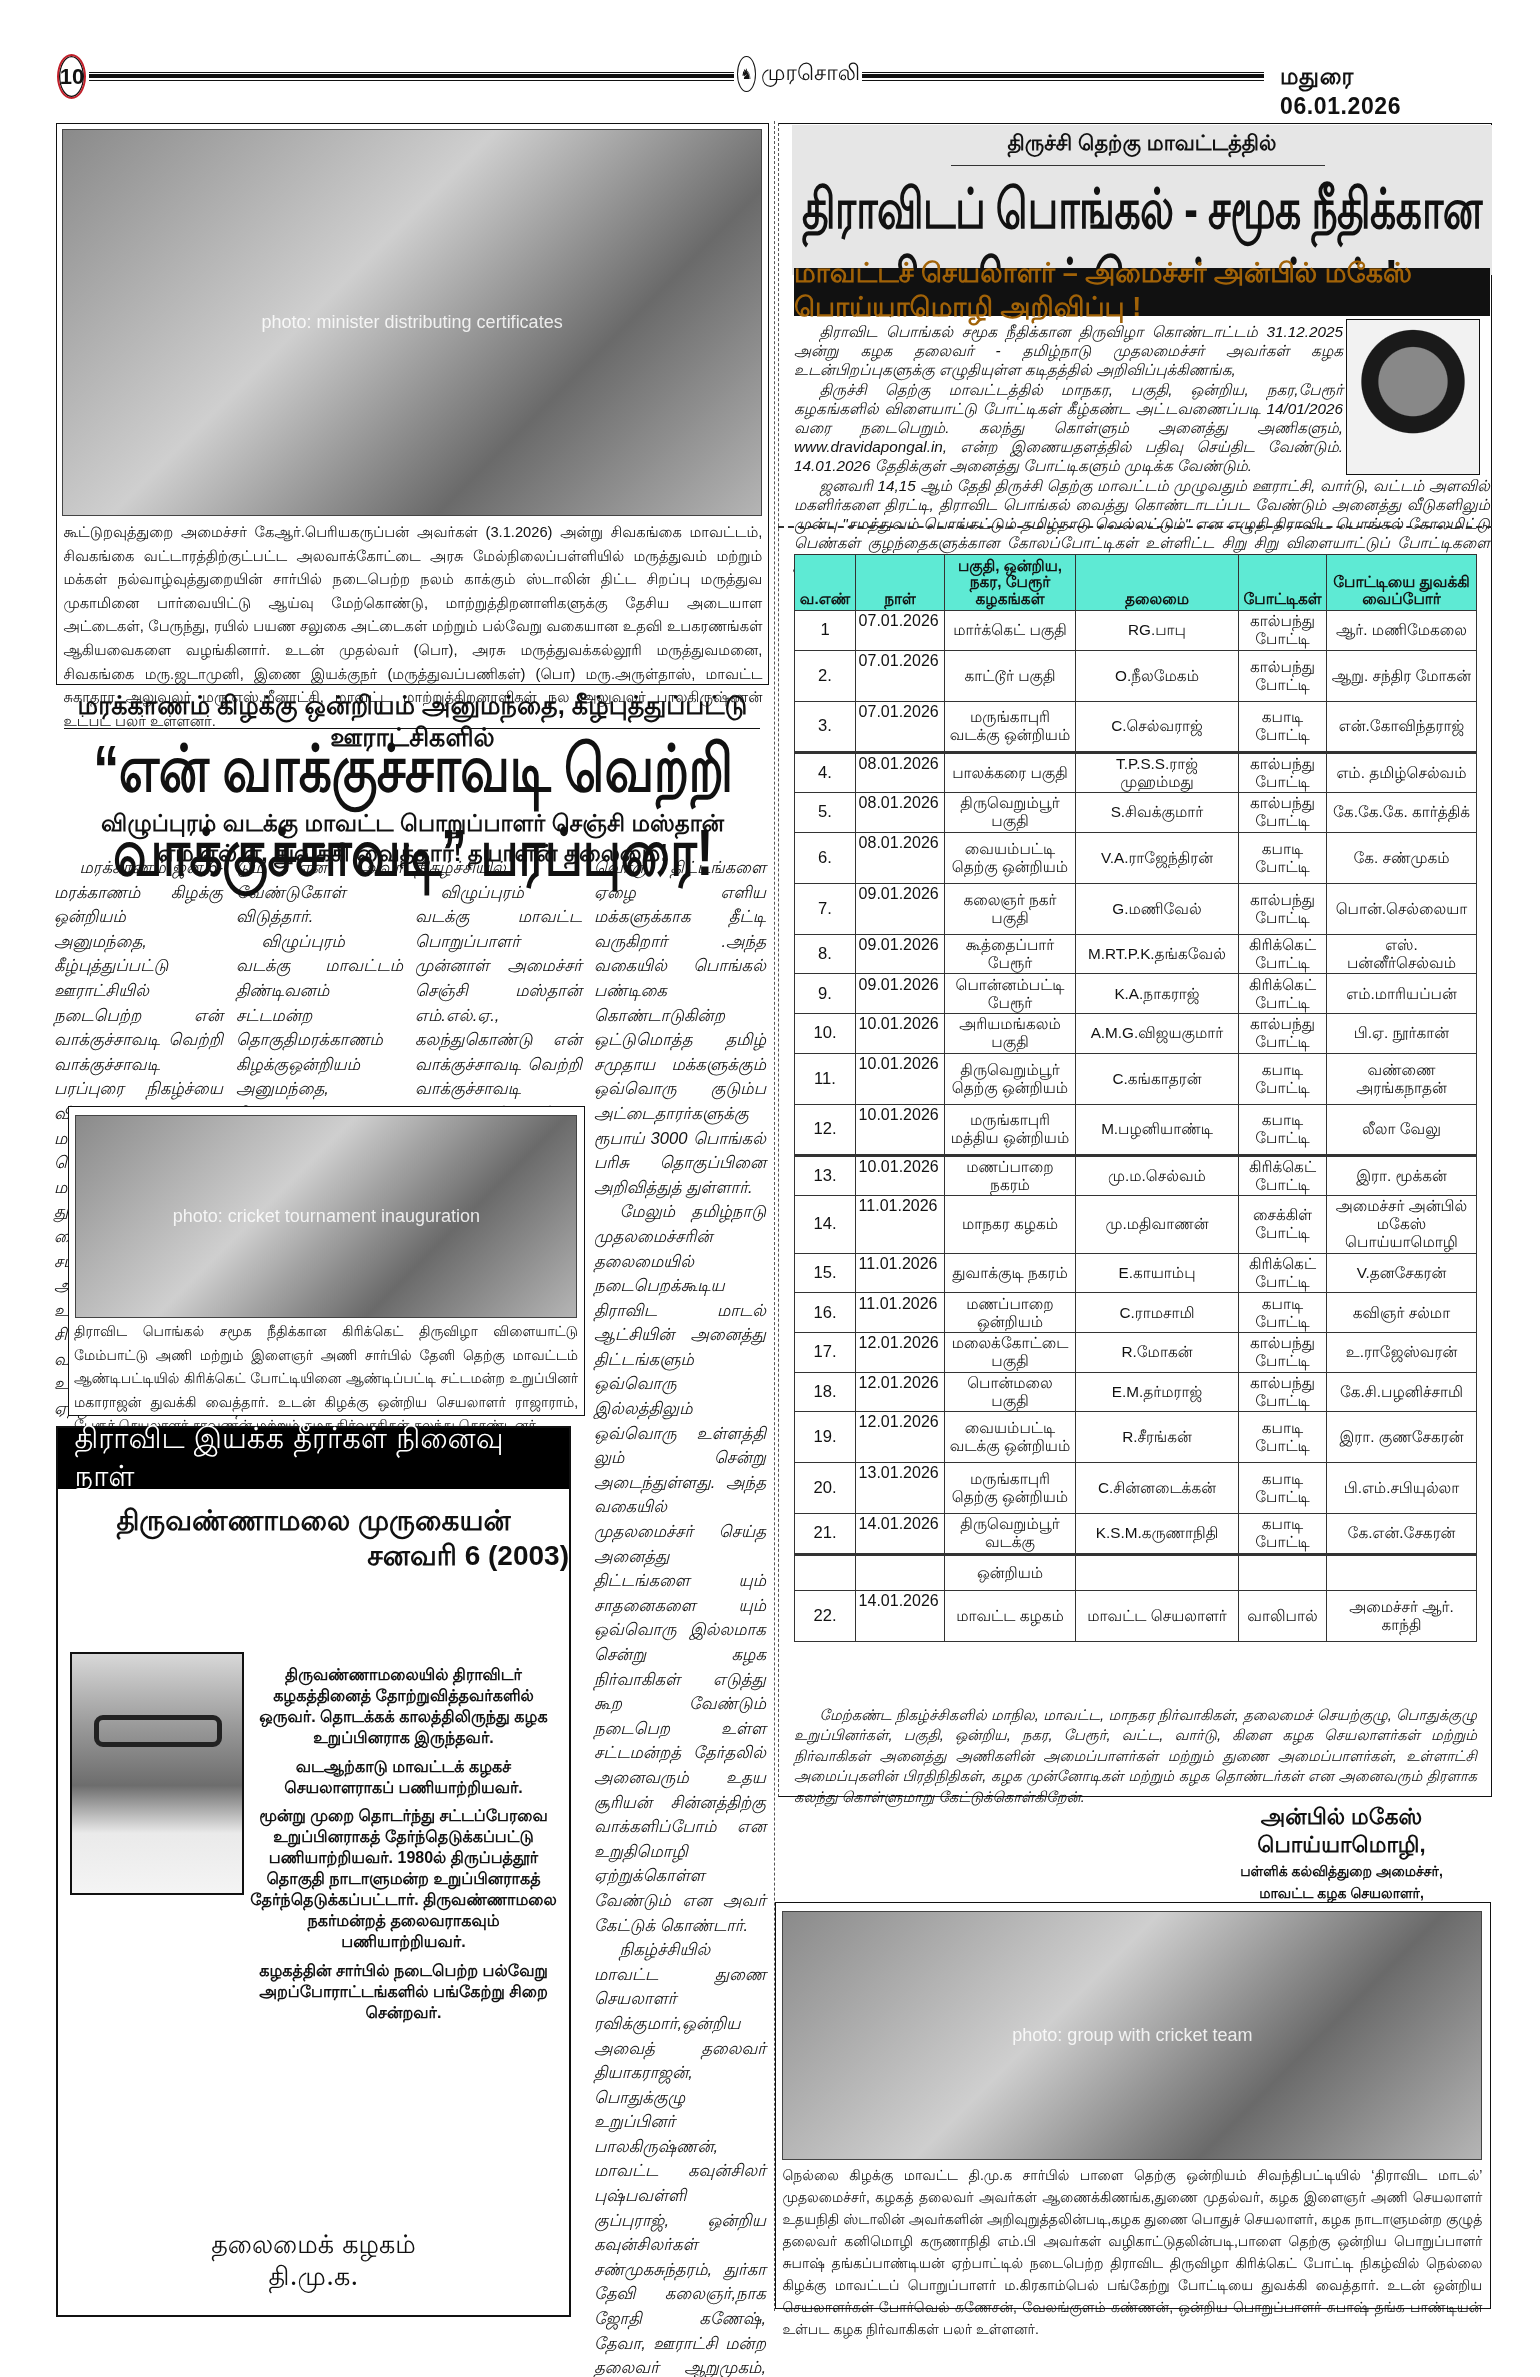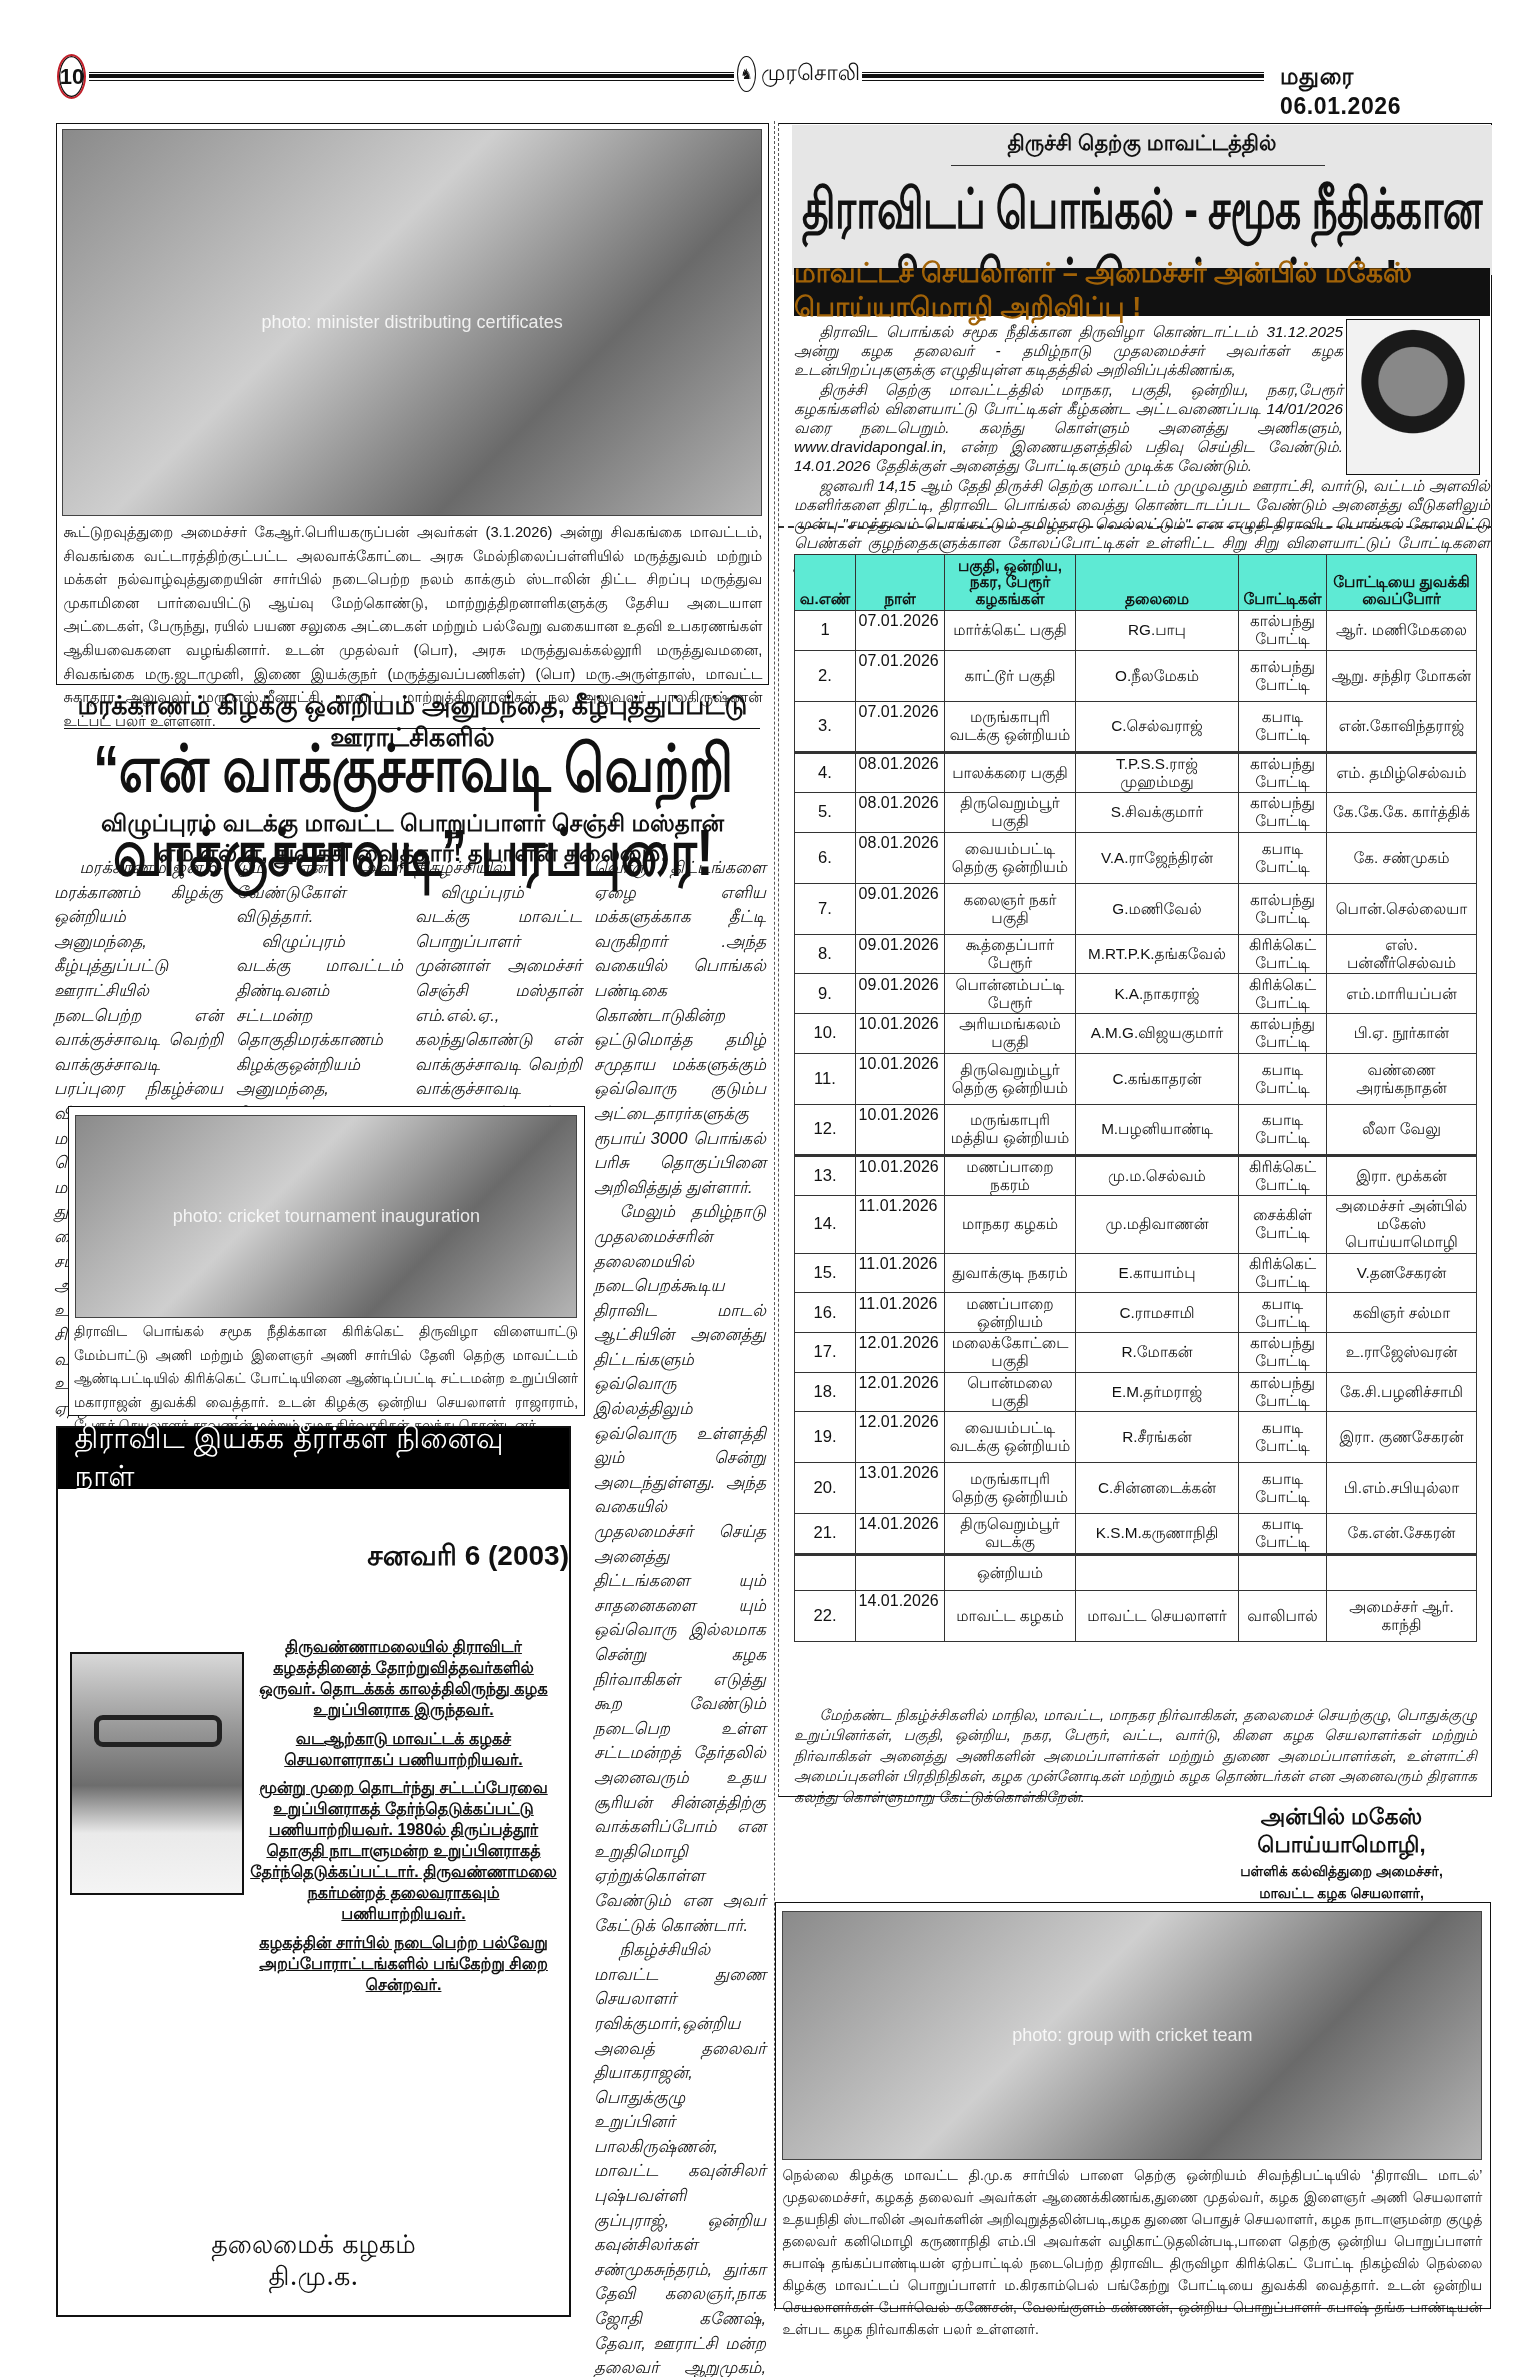--- a/index.html
+++ b/index.html
@@ -47,21 +47,21 @@
   #mid-photo { left: 6.4px; top: 7.7px; width: 502px; height: 203px; }
   #mid-caption { position: absolute; left: 5.1px; top: 213px; width: 504px; font-size: 14px; line-height: 23.6px; }
 
   
   #mem-box { left: 56px; top: 1426px; width: 515px; height: 891px; border-width: 2.6px; }
   #mem-banner { position: absolute; left: 0; top: 0; width: 100%; height: 61px; background: #000; color: #fff; font-size: 29px; display: flex; align-items: center; padding-left: 16.6px; font-family: "DejaVu Serif", serif; }
   #mem-name { position: absolute; left: 0; top: 77px; width: 100%; text-align: center; font-size: 28px; font-weight: bold; }
   #mem-date { position: absolute; left: 0; top: 112px; width: 100%; text-align: right; font-size: 28px; font-weight: bold; }
   #mem-photo { position: absolute; left: 11.5px; top: 224px; width: 174px; height: 243px; border: 2.6px solid #111; background: linear-gradient(180deg, #d8d8d8 0%, #9a9a9a 30%, #6d6d6d 55%, #eaeaea 75%, #f4f4f4 100%); }
   #mem-photo .glasses { position: absolute; left: 22.4px; top: 61px; width: 128px; height: 32px; border: 5.1px solid #222; border-radius: 9px; }
-  #mem-text { position: absolute; left: 189px; top: 208px; width: 313px; text-align: center; font-size: 16px; line-height: 21px; font-weight: bold; text-decoration: underline; }
+  #mem-text { position: absolute; left: 189px; top: 236px; width: 313px; text-align: center; font-size: 16px; line-height: 21px; font-weight: bold; }
   #mem-text p { margin-bottom: 7.7px; }
   #mem-sign1 { position: absolute; left: 0; top: 801px; width: 100%; text-align: center; font-size: 25.5px; font-family: "DejaVu Serif", serif; }
   #mem-sign2 { position: absolute; left: 0; top: 833px; width: 100%; text-align: center; font-size: 25.5px; font-family: "DejaVu Serif", serif; }
 
   
   #rt-outer { position: absolute; left: 778px; top: 123px; width: 714px; height: 1674px; border: 1.9px double #111; border-left: 1.9px dashed #555; }
   #rt-banner { position: absolute; left: 792px; top: 125px; width: 700px; height: 150px; background: #e6e6e6; }
   #rt-kicker { position: absolute; left: 792px; top: 131px; width: 700px; text-align: center; font-size: 21px; font-weight: bold; }
   #rt-kicker-rule { position: absolute; left: 951px; top: 165px; width: 374px; border-top: 1.9px solid #333; }
   #rt-head { position: absolute; left: 792px; top: 178px; width: 700px; text-align: center; font-size: 41px; font-weight: 900; transform: scaleY(1.35); transform-origin: top; letter-spacing: -0.6px; }
@@ -142,20 +142,21 @@
 
 <div class="box" id="mid-box">
   <div class="photo" id="mid-photo">
     <div class="label">photo: cricket tournament inauguration</div>
   </div>
   <div class="caption" id="mid-caption">திராவிட பொங்கல் சமூக நீதிக்கான கிரிக்கெட் திருவிழா விளையாட்டு மேம்பாட்டு அணி மற்றும் இளைஞர் அணி சார்பில் தேனி தெற்கு மாவட்டம் ஆண்டிபட்டியில் கிரிக்கெட் போட்டியினை ஆண்டிப்பட்டி சட்டமன்ற உறுப்பினர் மகாராஜன் துவக்கி வைத்தார். உடன் கிழக்கு ஒன்றிய செயலாளர் ராஜாராம், பேரூர் செயலாளர் சரவணன் மற்றும் கழக நிர்வாகிகள் கலந்து கொண்டனர்.</div>
 </div>
 
 <div class="box" id="mem-box">
   <div id="mem-banner">திராவிட இயக்க தீரர்கள் நினைவு நாள்</div>
+  <div id="mem-name">திருவண்ணாமலை முருகையன்</div>
   <div id="mem-date">சனவரி   6 (2003)</div>
   <div id="mem-photo">
     <div class="glasses"></div>
   </div>
   <div id="mem-text">
     <p>திருவண்ணாமலையில் திராவிடர் கழகத்தினைத் தோற்றுவித்தவர்களில் ஒருவர். தொடக்கக் காலத்திலிருந்து கழக உறுப்பினராக இருந்தவர்.</p>
     <p>வடஆற்காடு மாவட்டக் கழகச் செயலாளராகப் பணியாற்றியவர்.</p>
     <p>மூன்று முறை தொடர்ந்து சட்டப்பேரவை உறுப்பினராகத் தேர்ந்தெடுக்கப்பட்டு பணியாற்றியவர். 1980ல் திருப்பத்தூர் தொகுதி நாடாளுமன்ற உறுப்பினராகத் தேர்ந்தெடுக்கப்பட்டார். திருவண்ணாமலை நகர்மன்றத் தலைவராகவும் பணியாற்றியவர்.</p>
     <p>கழகத்தின் சார்பில் நடைபெற்ற பல்வேறு அறப்போராட்டங்களில் பங்கேற்று சிறை சென்றவர்.</p>
   </div>

